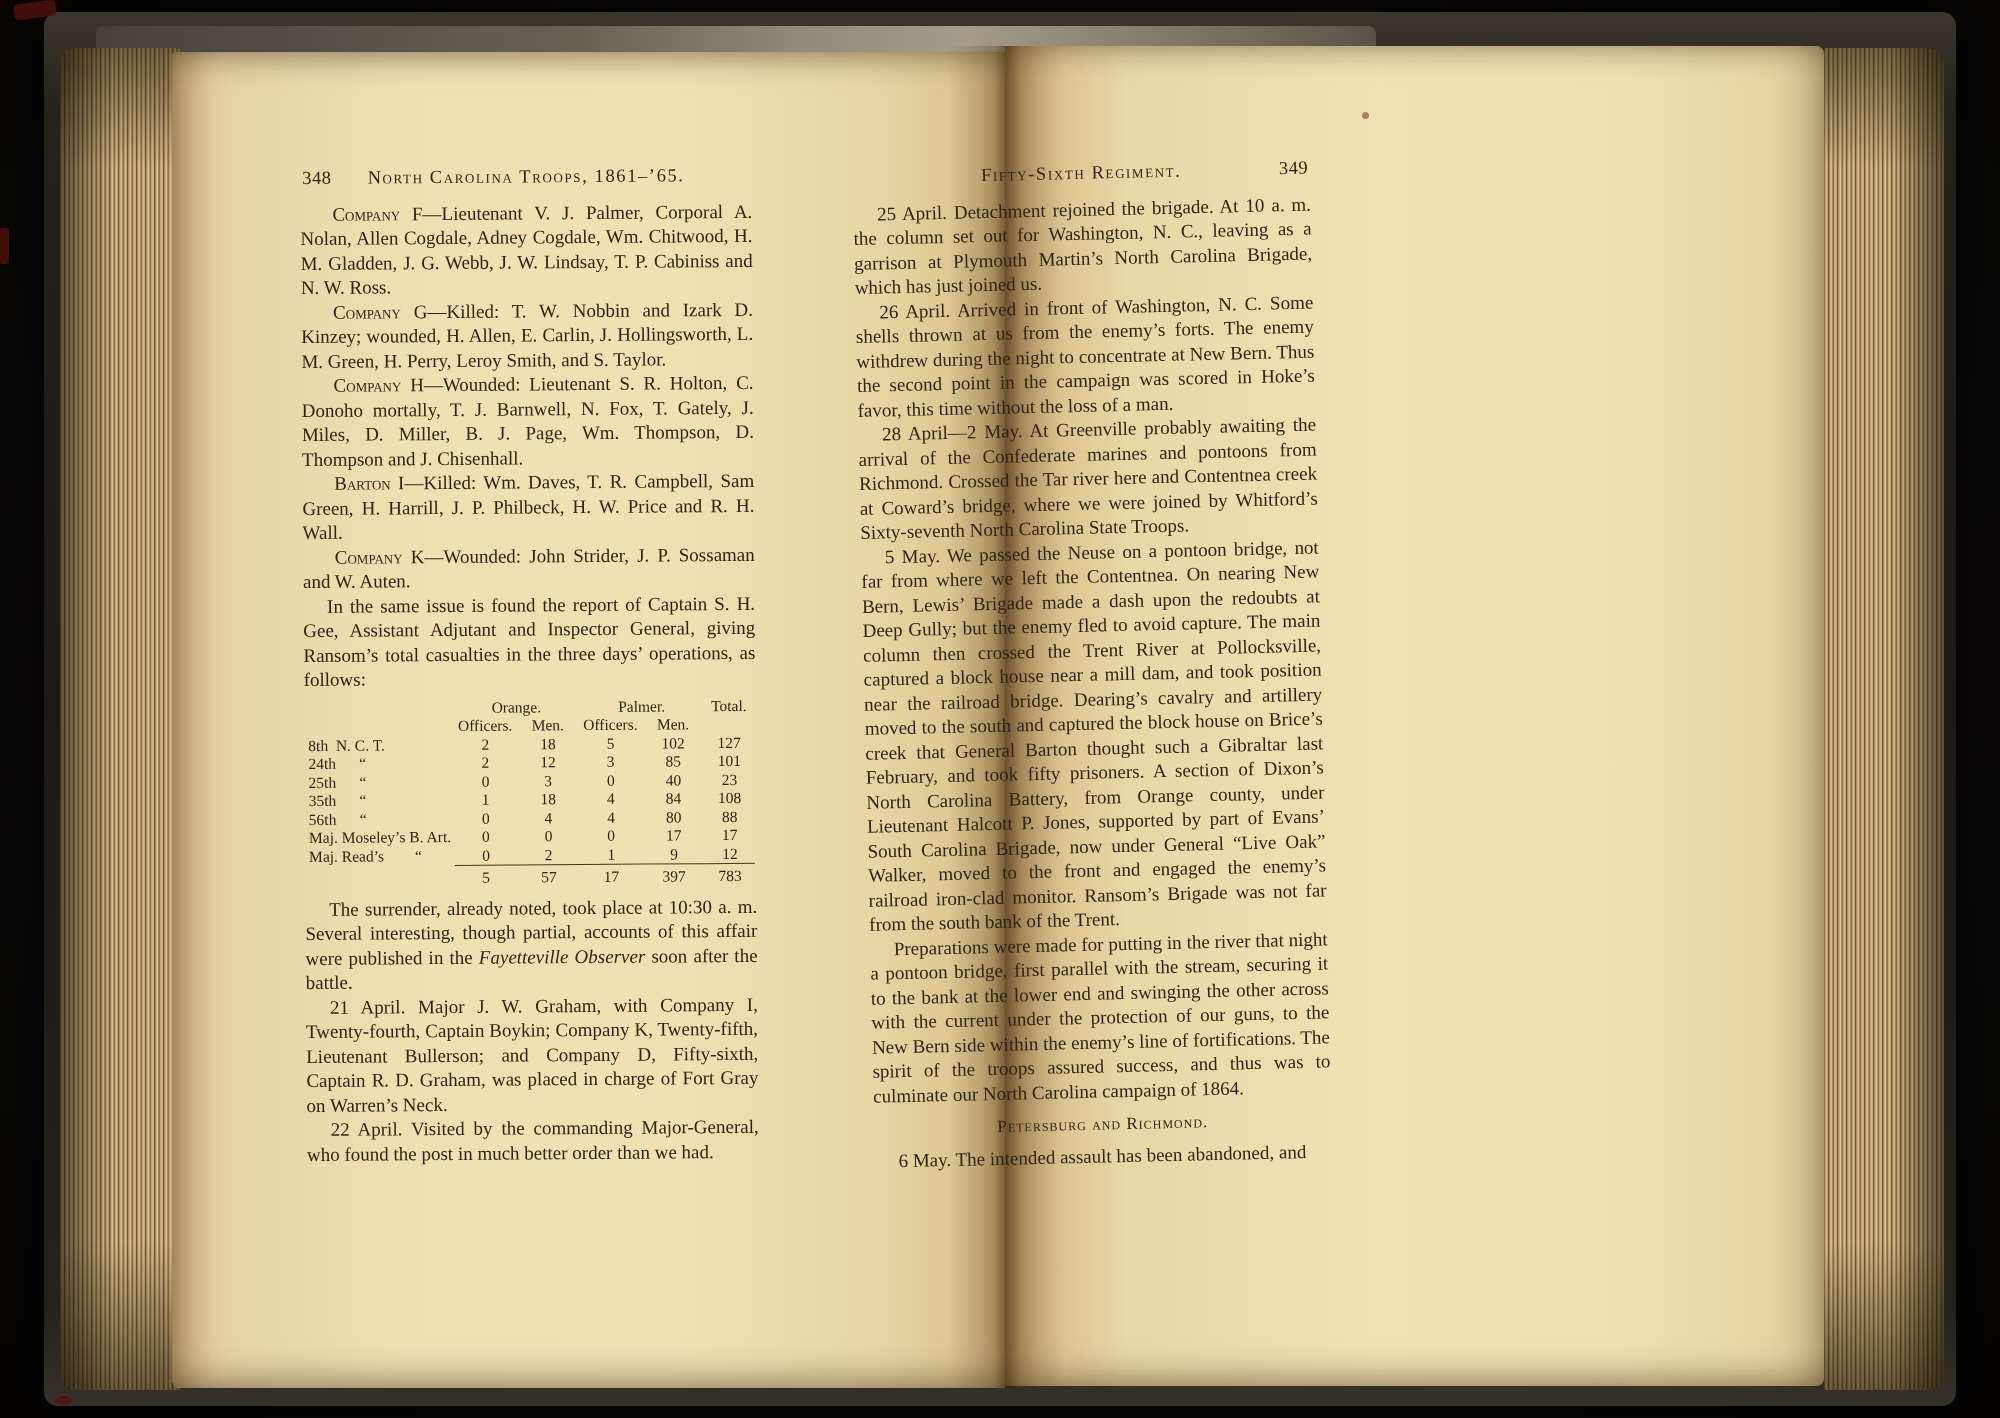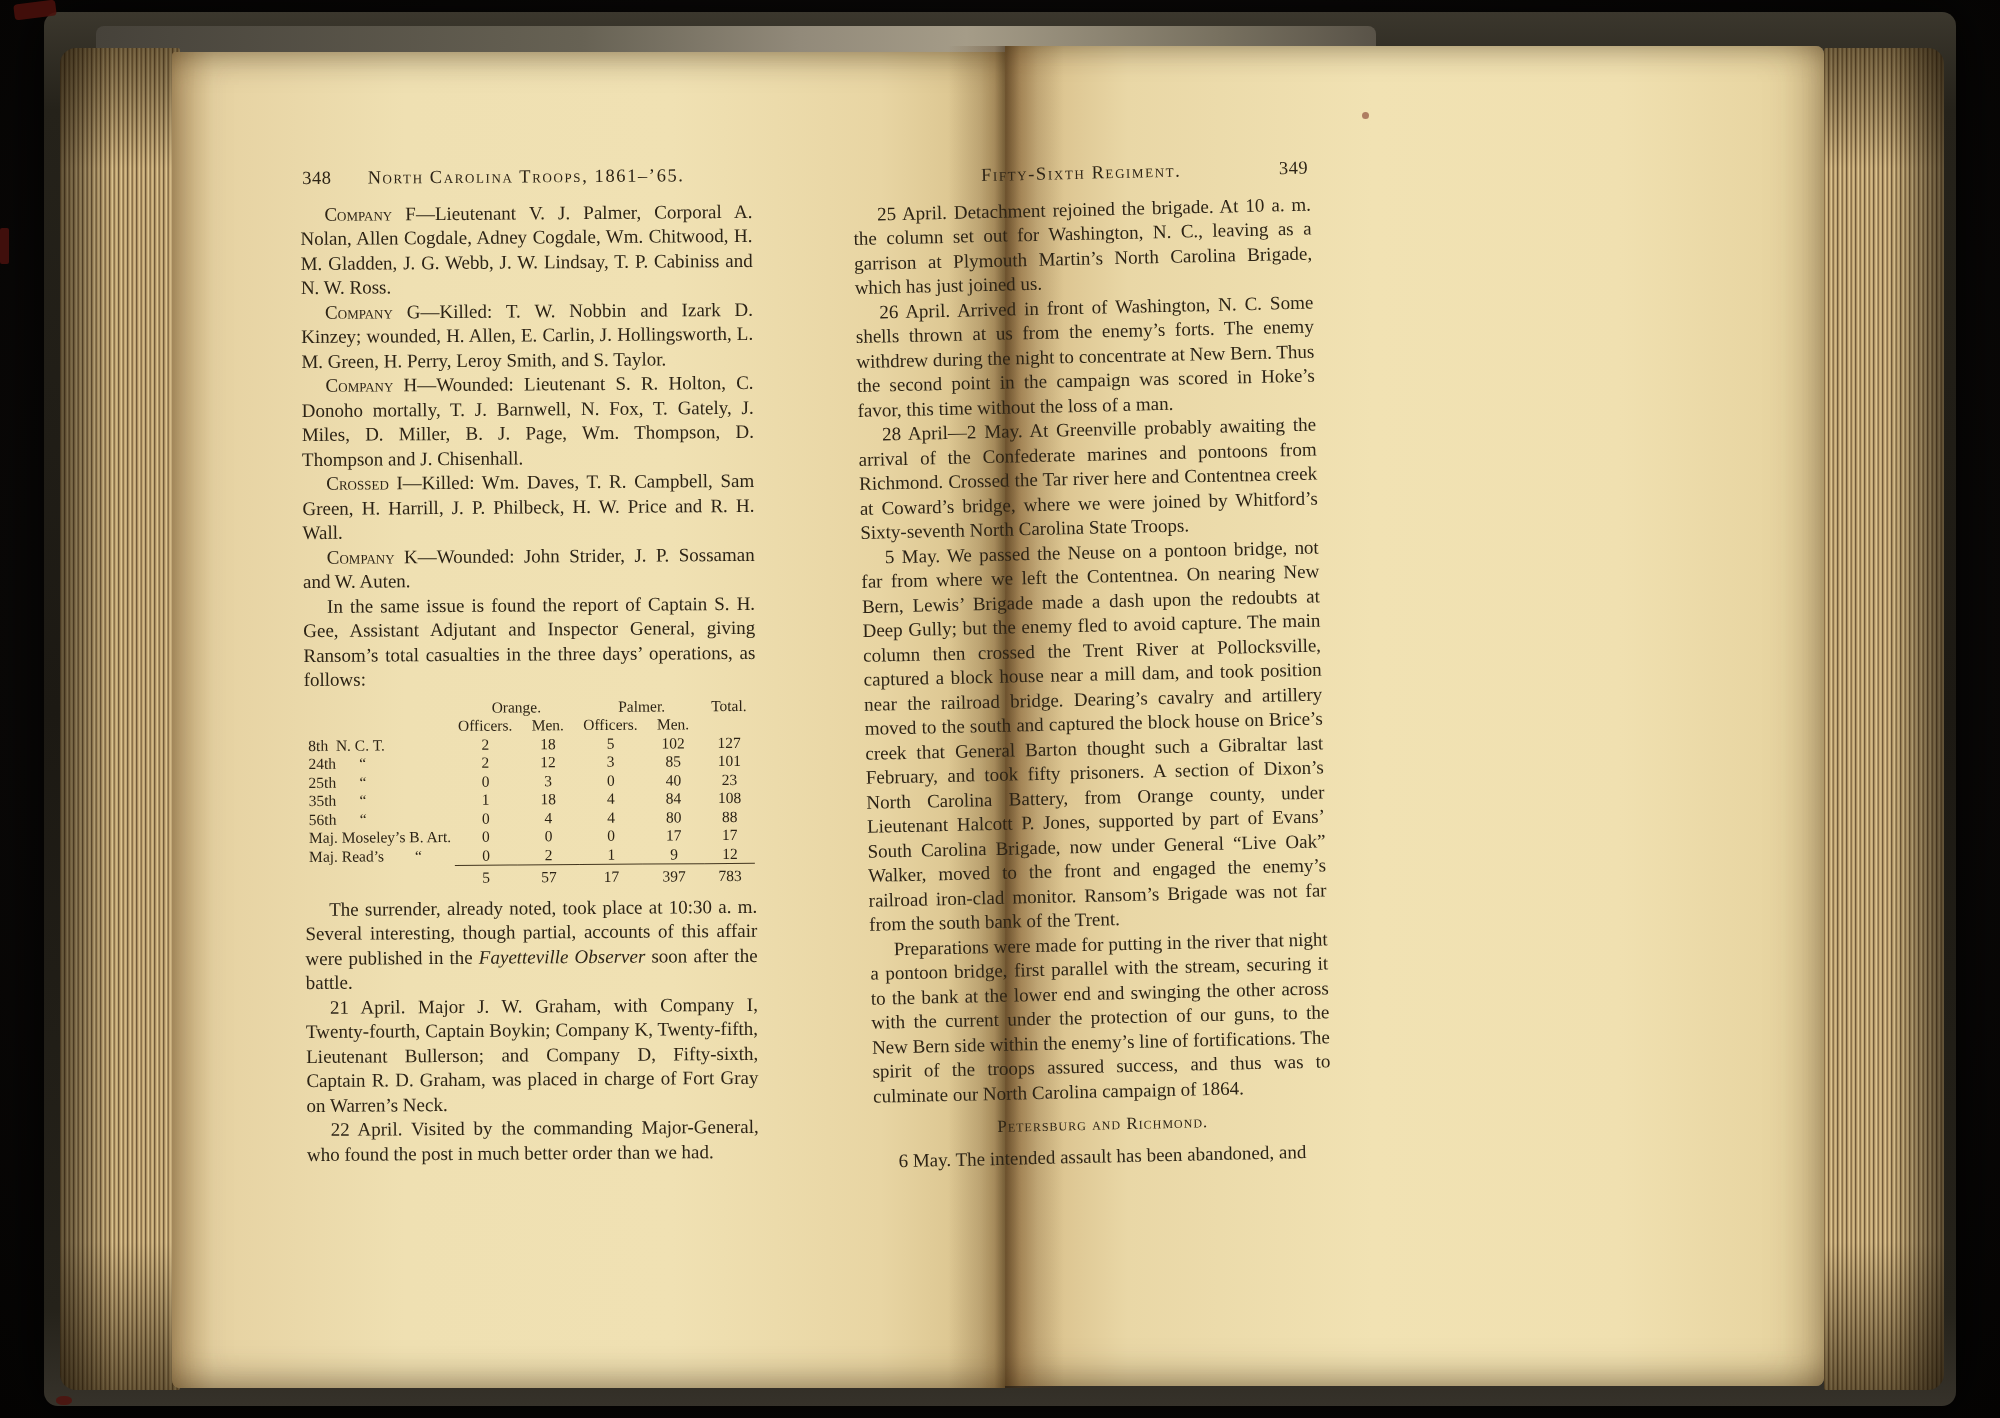--- a/index.html
+++ b/index.html
@@ -86,21 +86,21 @@
     margin-bottom: 12px;
     text-indent: 0;
   }
   .page-num {
     position: absolute; top: 0;
     font-variant: normal; letter-spacing: 0.5px;
   }
   .num-left { left: 2px; text-align: center; }
   .num-right { right: 2px; }
   .para { margin: 0; text-indent: 24px; }
-  .sc { font-variant: small-caps; }
+  .sc { font-variant: small-caps; margin-left: 8px; }
   .cas-table {
     width: 99%;
     margin: 7px auto 9px auto;
     border-collapse: collapse;
     font-size: 15.5px;
     line-height: 18.5px;
     color: #2d2416;
   }
   .cas-table th, .cas-table td {
     padding: 0 2px;
@@ -138,21 +138,21 @@
 
   <div class="page-content content-left">
     <div class="page-head">
       <span class="page-num num-left">348</span>
       <span>North Carolina Troops, 1861–’65.</span>
     </div>
 
     <p class="para"><span class="sc">Company F</span><span>—Lieutenant V. J. Palmer, Corporal A. Nolan, Allen Cogdale, Adney Cogdale, Wm. Chitwood, H. M. Gladden, J. G. Webb, J. W. Lindsay, T. P. Cabiniss and N. W. Ross.</span></p>
     <p class="para"><span class="sc">Company G</span><span>—Killed: T. W. Nobbin and Izark D. Kinzey; wounded, H. Allen, E. Carlin, J. Hollingsworth, L. M. Green, H. Perry, Leroy Smith, and S. Taylor.</span></p>
     <p class="para"><span class="sc">Company H</span><span>—Wounded: Lieutenant S. R. Holton, C. Donoho mortally, T. J. Barnwell, N. Fox, T. Gately, J. Miles, D. Miller, B. J. Page, Wm. Thompson, D. Thompson and J. Chisenhall.</span></p>
-    <p class="para"><span class="sc">Crossed I</span><span>—Killed: Wm. Daves, T. R. Campbell, Sam Green, H. Harrill, J. P. Philbeck, H. W. Price and R. H. Wall.</span></p>
+    <p class="para"><span class="sc">Barton I</span><span>—Killed: Wm. Daves, T. R. Campbell, Sam Green, H. Harrill, J. P. Philbeck, H. W. Price and R. H. Wall.</span></p>
     <p class="para"><span class="sc">Company K</span><span>—Wounded: John Strider, J. P. Sossaman and W. Auten.</span></p>
     <p class="para"><span>In the same issue is found the report of Captain S. H. Gee, Assistant Adjutant and Inspector General, giving Ransom’s total casualties in the three days’ operations, as follows:</span></p>
 
     <table class="cas-table">
       <colgroup>
         <col style="width:33%">
           <col style="width:14%">
           <col style="width:14%">
           <col style="width:14%">
           <col style="width:14%">

